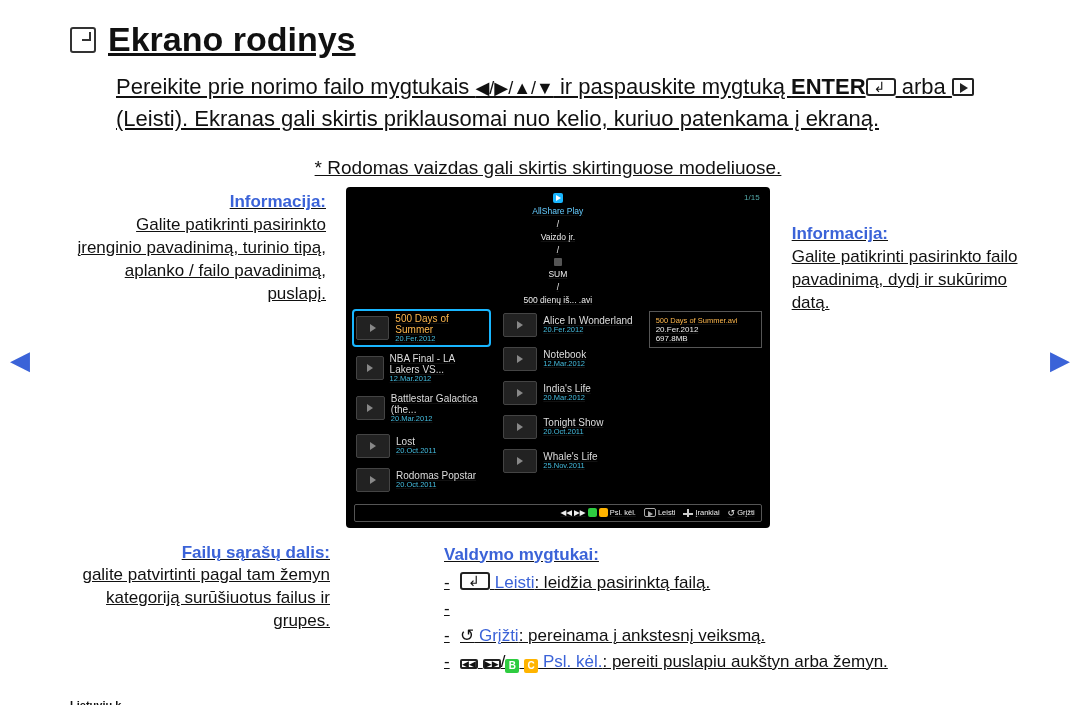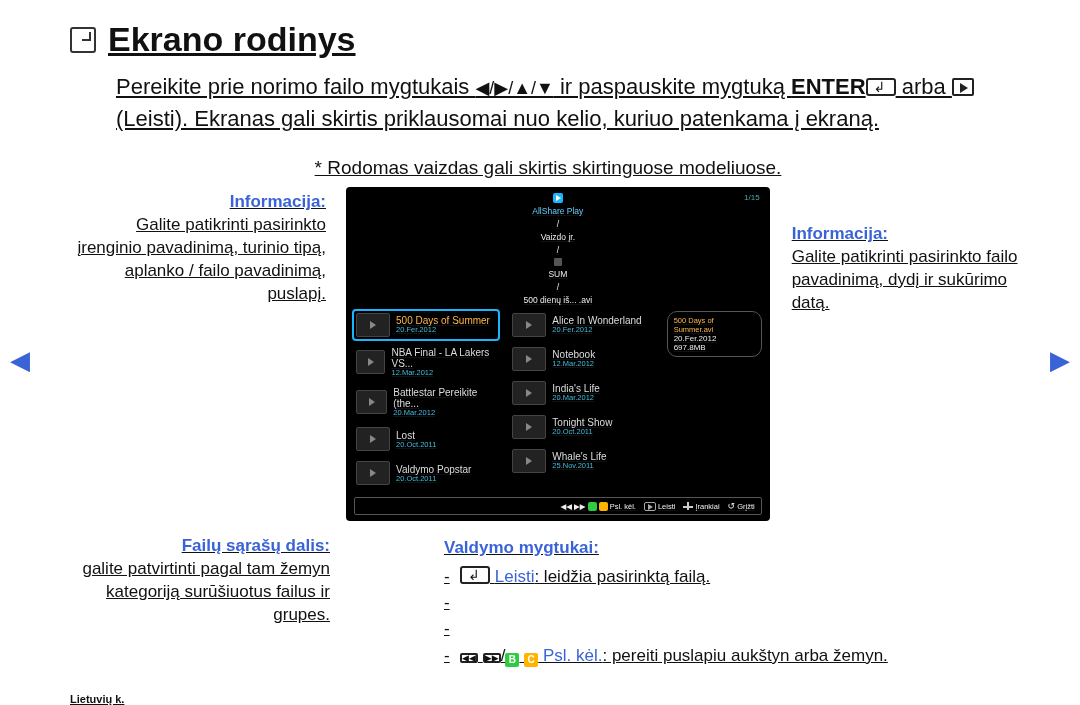--- a/index.html
+++ b/index.html
@@ -30,21 +30,21 @@
   .grid { display: flex; gap: 12px; }
   .gcol { flex: 1; display: flex; flex-direction: column; gap: 6px; }
   .item { display: flex; align-items: center; gap: 6px; padding: 2px; border-radius: 2px; }
   .item .thumb { width: 34px; height: 24px; background: #222; border: 1px solid #444; border-radius: 2px; display:flex; align-items:center; justify-content:center; }
   .item .thumb::after { content:""; border-left:6px solid #888; border-top:4px solid transparent; border-bottom:4px solid transparent; }
   .item .meta { display:flex; flex-direction:column; line-height:1.1; }
   .item .t { color:#ddd; font-size:10px; }
   .item .d { color:#4bd; font-size:7.5px; }
   .item.sel { outline: 2px solid #19b6ff; }
   .item.sel .t { color:#ffb84d; }
-  .info-box { border:1px solid #555; border-radius:10px; padding:4px 6px; font-size:8px; width:95px; }
+  .info-box { border:1px solid #555; border-radius:0; padding:4px 6px; font-size:8px; width:113px; }
   .info-box .t2 { color:#ffb84d; font-size:7.5px; }
   .tv .bottombar { border:1px solid #555; border-radius:2px; margin-top:10px; padding:3px 6px; font-size:7.5px; display:flex; justify-content:flex-end; gap:8px; align-items:center; }
   .kbox { display:inline-flex; align-items:center; gap:2px; }
   .sq { width:9px; height:9px; border-radius:2px; display:inline-block; }
   .sq.g { background:#2ecc40; }
   .sq.y { background:#ffb400; }
   .col-right { width: 260px; padding-left: 22px; font-size: 17px; line-height: 1.35; padding-top: 36px; }
   .col-right .lbl { font-weight: 600; color: #3b63d8; }
   .below { display:flex; gap: 0; margin-top: 14px; }
   .below .c1 { width: 280px; text-align:right; padding-right:20px; font-size:17px; line-height:1.35; }
@@ -122,35 +122,35 @@
           <div class="item">
               <div class="thumb"></div>
               <div class="meta">
                 <span class="t">NBA Final - LA Lakers VS...</span>
                 <span class="d">12.Mar.2012</span>
               </div>
             </div>
           <div class="item">
               <div class="thumb"></div>
               <div class="meta">
-                <span class="t">Battlestar Pereikite (the...</span>
+                <span class="t">Battlestar Galactica (the...</span>
                 <span class="d">20.Mar.2012</span>
               </div>
             </div>
           <div class="item">
               <div class="thumb"></div>
               <div class="meta">
                 <span class="t">Lost</span>
                 <span class="d">20.Oct.2011</span>
               </div>
             </div>
           <div class="item">
               <div class="thumb"></div>
               <div class="meta">
-                <span class="t">Valdymo Popstar</span>
+                <span class="t">Rodomas Popstar</span>
                 <span class="d">20.Oct.2011</span>
               </div>
             </div>
         </div>
         <div class="gcol">
           <div class="item">
               <div class="thumb"></div>
               <div class="meta">
                 <span class="t">Alice In Wonderland</span>
                 <span class="d">20.Fer.2012</span>
@@ -230,20 +230,21 @@
       <span class="lbl">Valdymo mygtukai:</span>
       <div class="li">
           <span class="dash">-</span>
           <span><span class="enter-icon"></span> <span class="cmd">Leisti</span><span>: leidžia pasirinktą failą.</span></span>
         </div>
       <div class="li">
           <span class="dash">-</span>
         </div>
       <div class="li">
           <span class="dash">-</span>
+          <span><span>↺</span> <span class="cmd">Grįžti</span><span>: pereinama į ankstesnį veiksmą.</span></span>
         </div>
       <div class="li">
           <span class="dash">-</span>
           <span><span class="bb-ic l"></span> <span class="bb-ic r"></span>/<span class="cbox b">B</span> <span class="cbox c">C</span><span class="cmd"> Psl. kėl.</span><span>: pereiti puslapiu aukštyn arba žemyn.</span></span>
         </div>
     </div>
   </div>
 
   <div class="footer">Lietuvių k.</div>
 </div>

